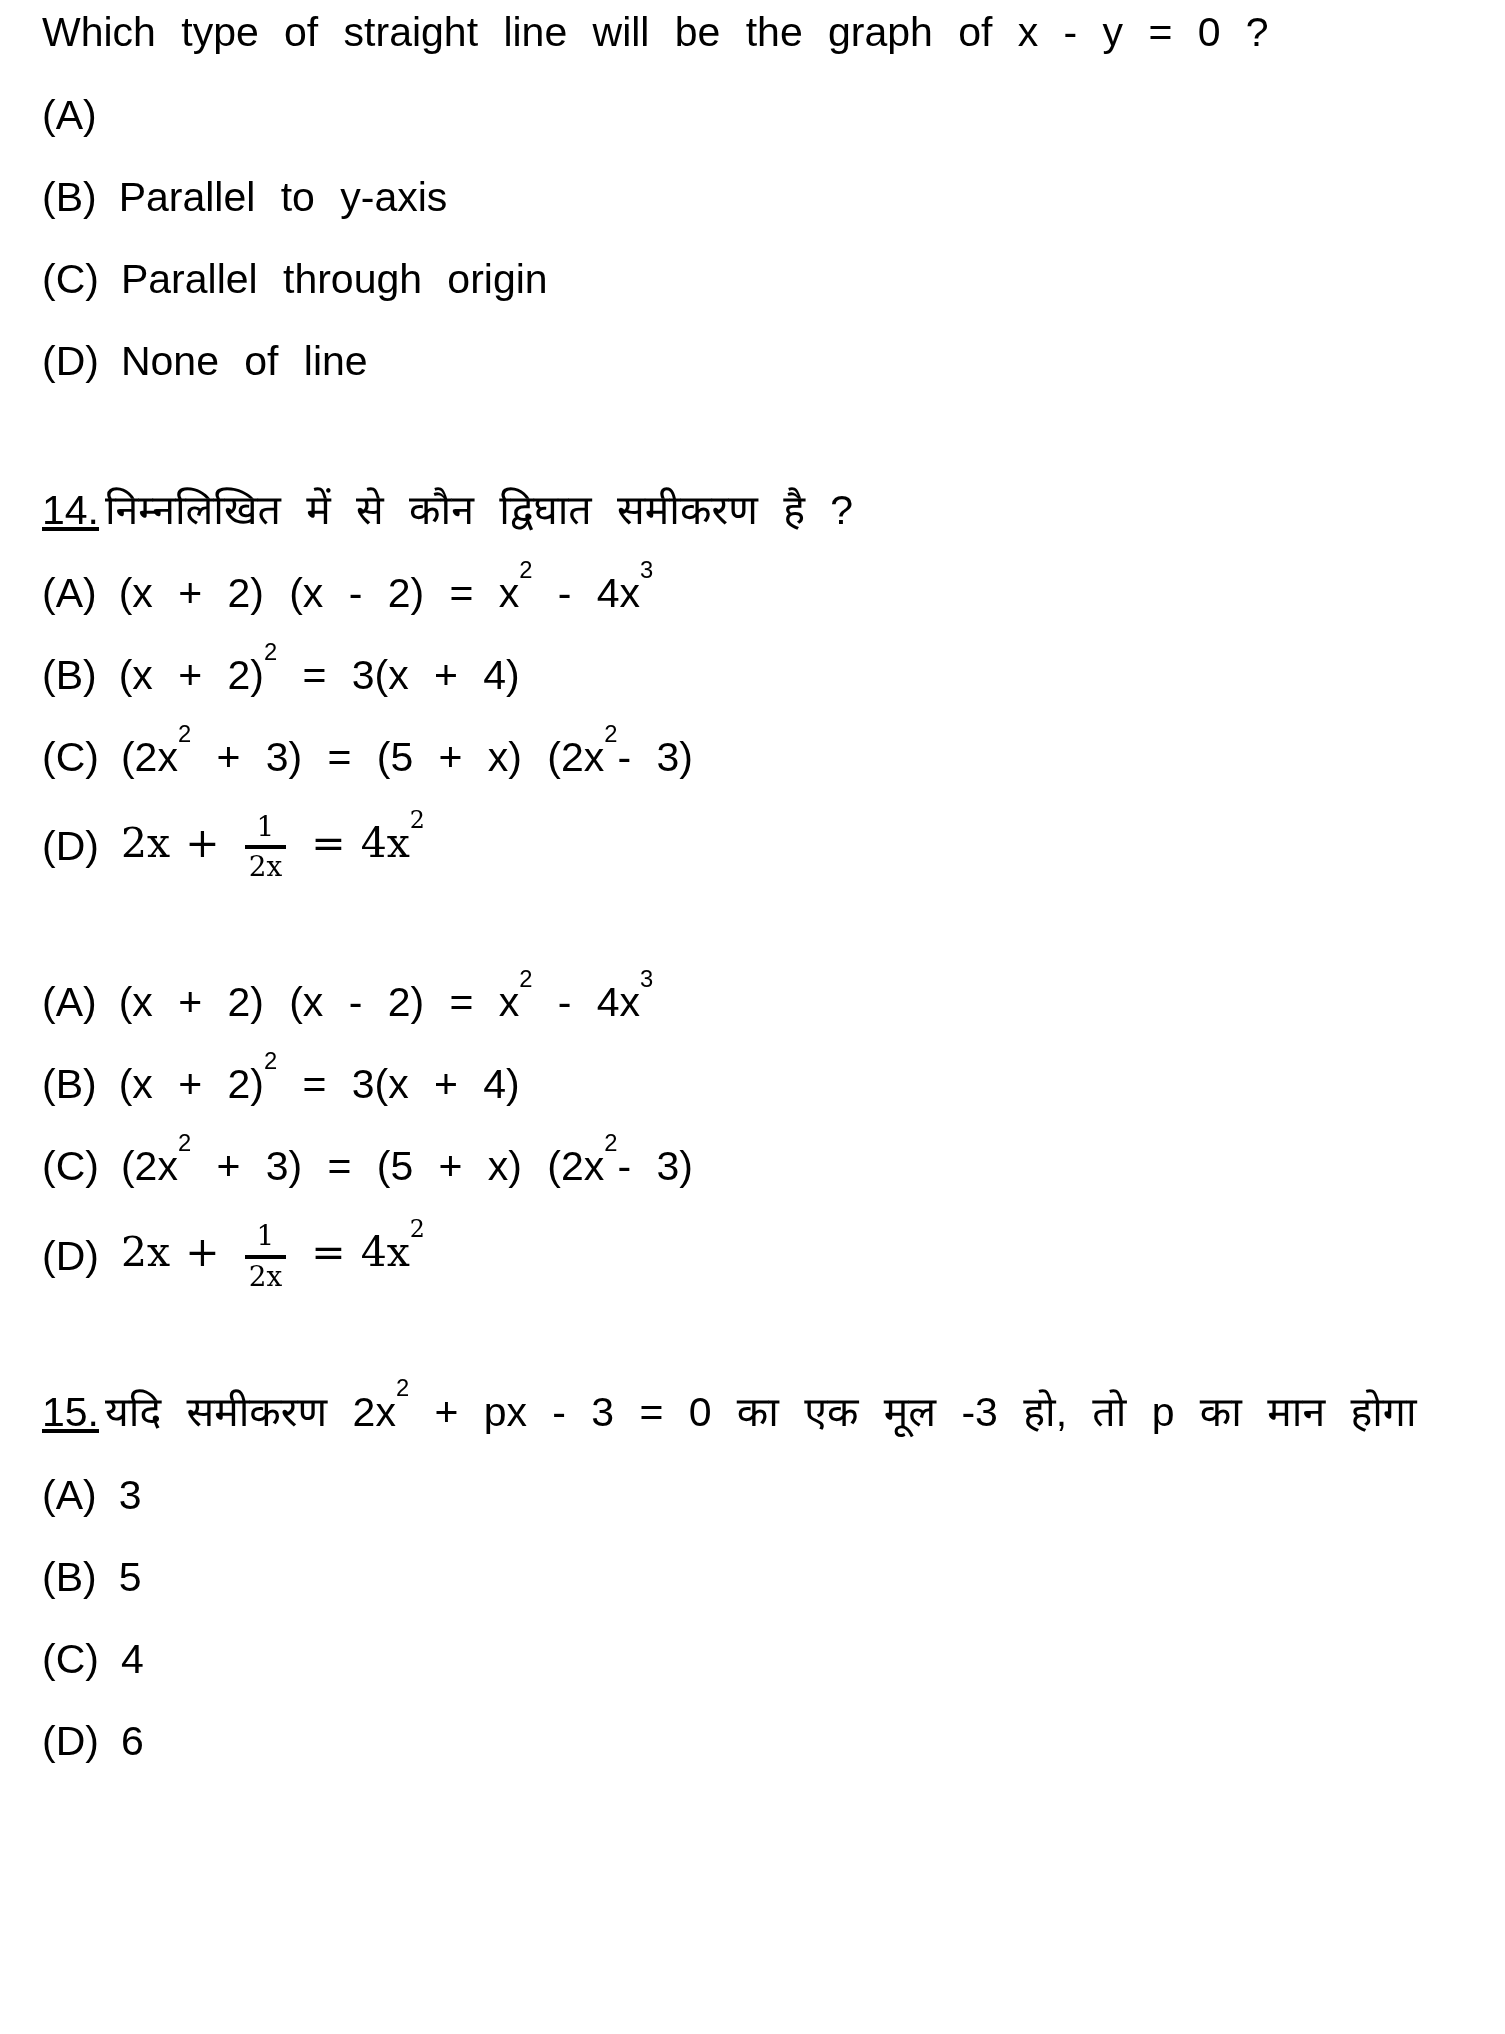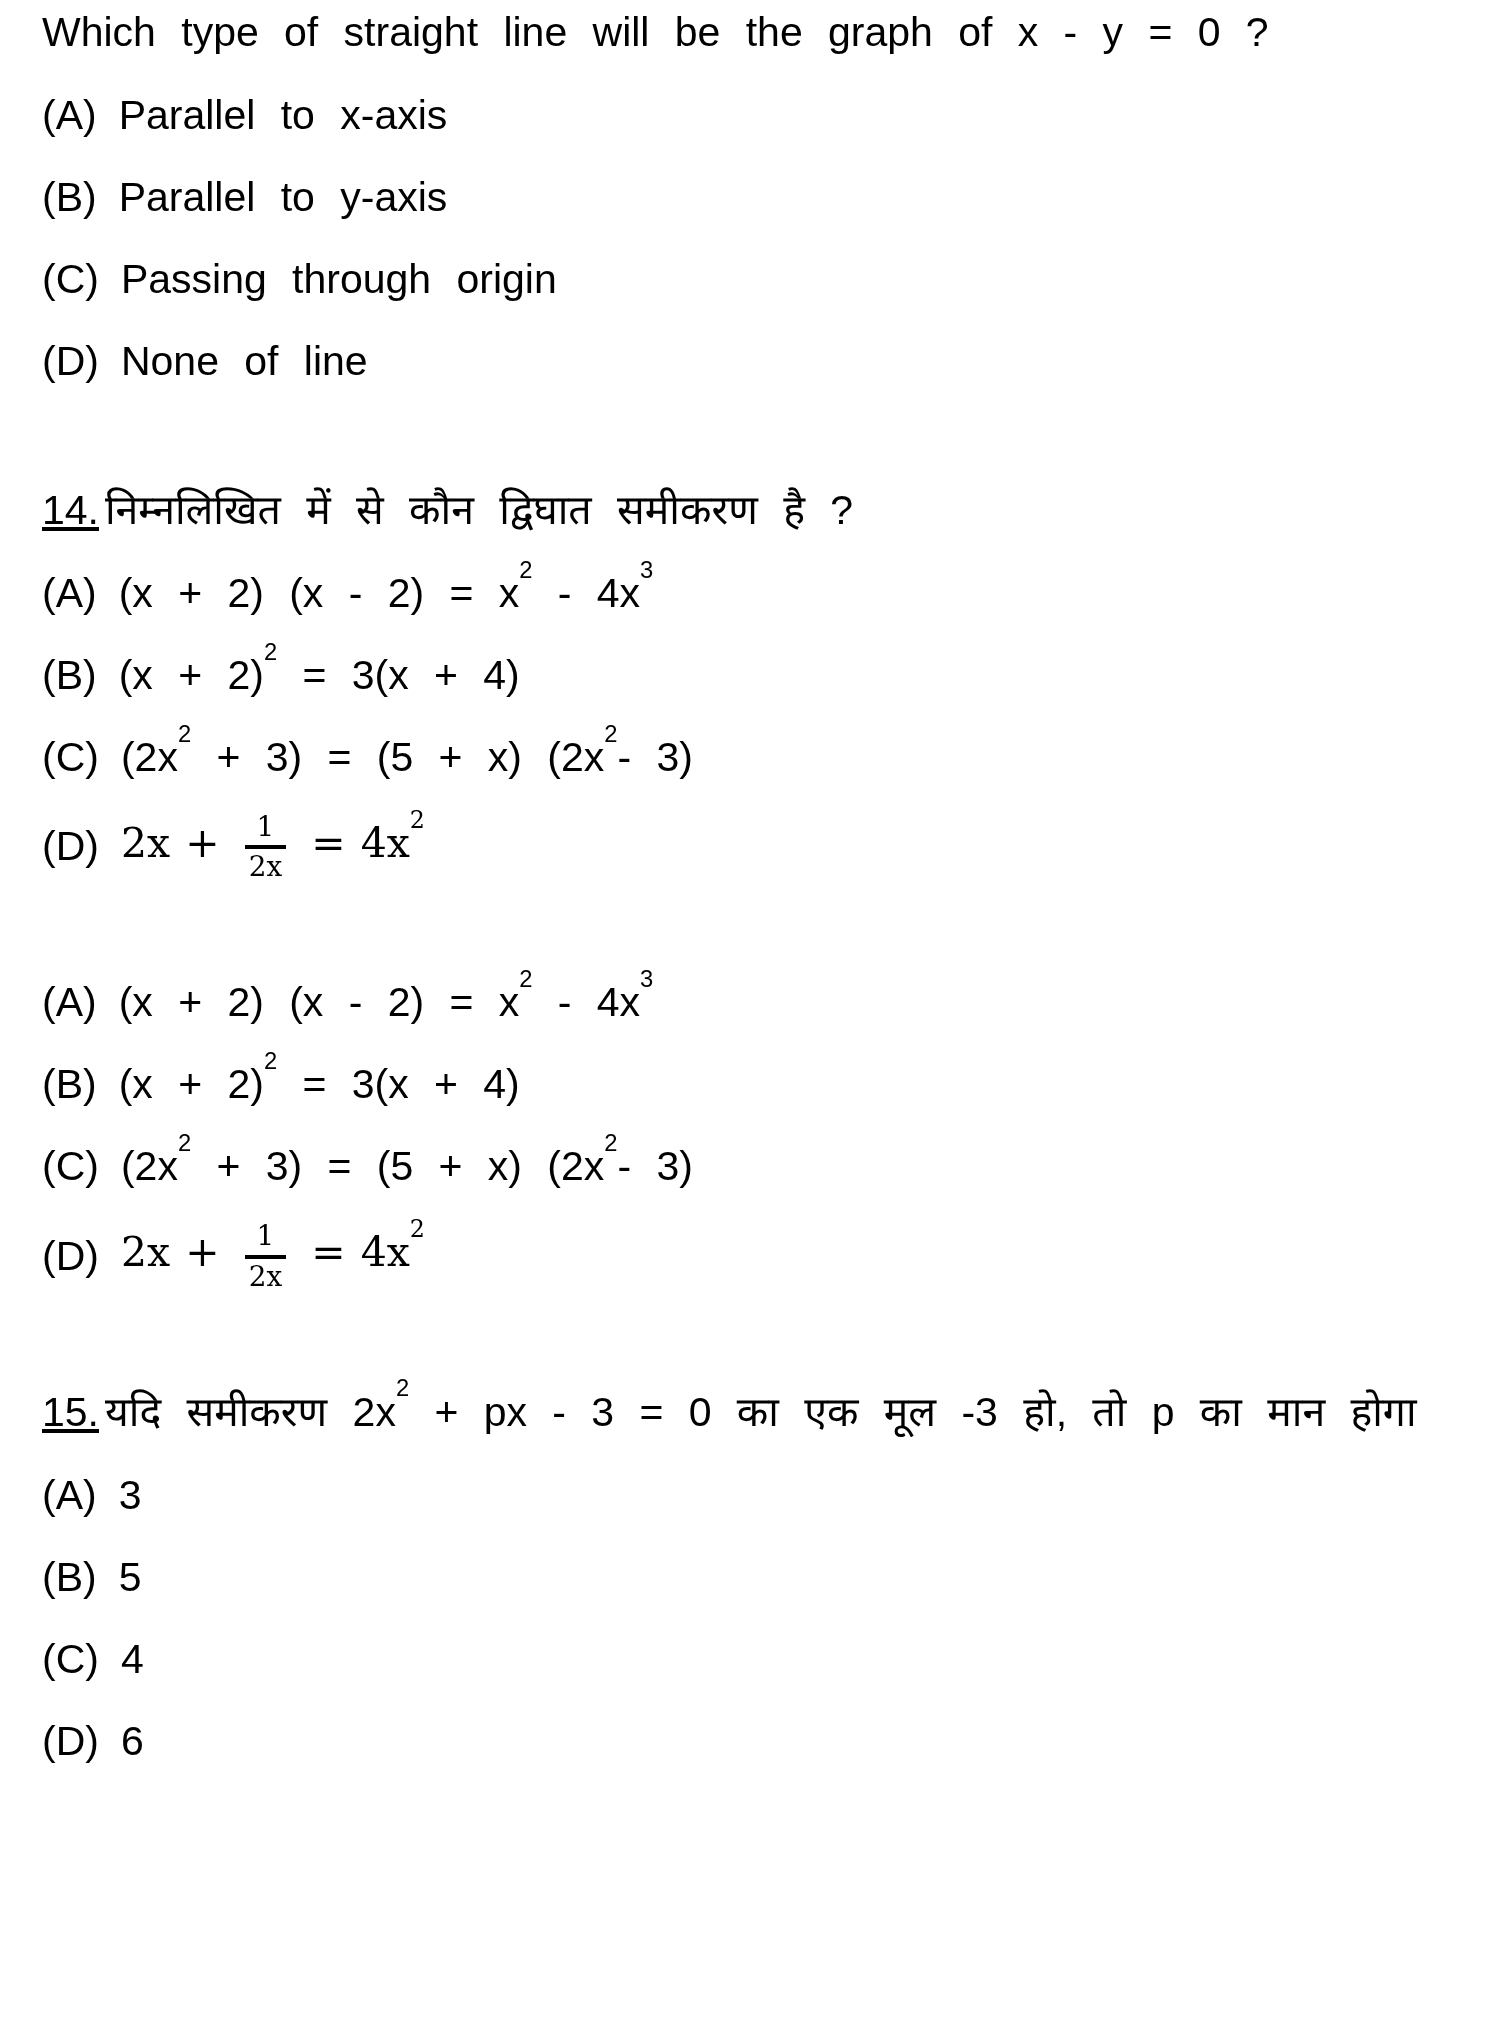--- a/index.html
+++ b/index.html
@@ -75,29 +75,28 @@
   }
 </style>
 </head>
 <body>
 
 <main class="page">
     <section class="question">
       <p class="prompt"><span class="ptext"><span class="seg-text">Which type of straight line will be the graph of x - y = 0 ?</span></span></p>
       <div class="option">
         <span class="olabel">(A)</span>
-        <span class="obody"><span class="seg-text">Parallel to x-axis</span></span>
       </div>
       <div class="option">
         <span class="olabel">(B)</span>
         <span class="obody"><span class="seg-text">Parallel to y-axis</span></span>
       </div>
       <div class="option">
         <span class="olabel">(C)</span>
-        <span class="obody"><span class="seg-text">Passing through origin</span></span>
+        <span class="obody"><span class="seg-text">Parallel through origin</span></span>
       </div>
       <div class="option">
         <span class="olabel">(D)</span>
         <span class="obody"><span class="seg-text">None of line</span></span>
       </div>
     </section>
     <section class="question">
       <p class="prompt"><span class="qnum">14.</span><span class="ptext"><span class="seg-text">निम्नलिखित में से कौन द्विघात समीकरण है ?</span></span></p>
       <div class="option">
         <span class="olabel">(A)</span>

